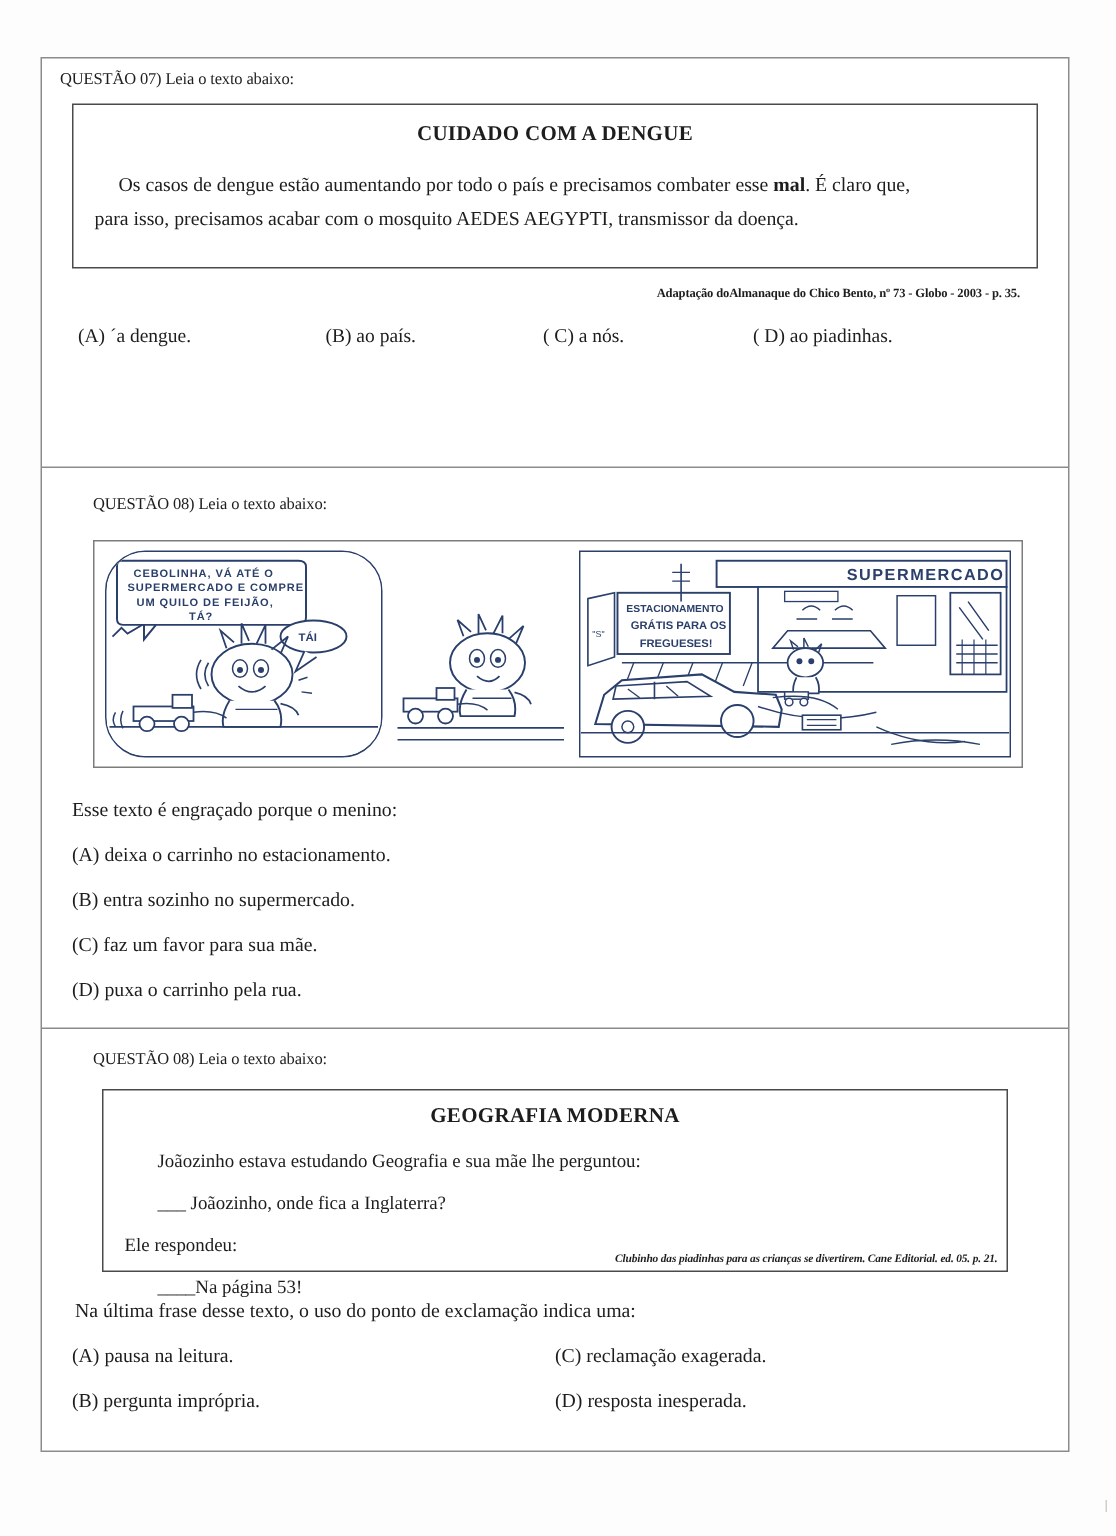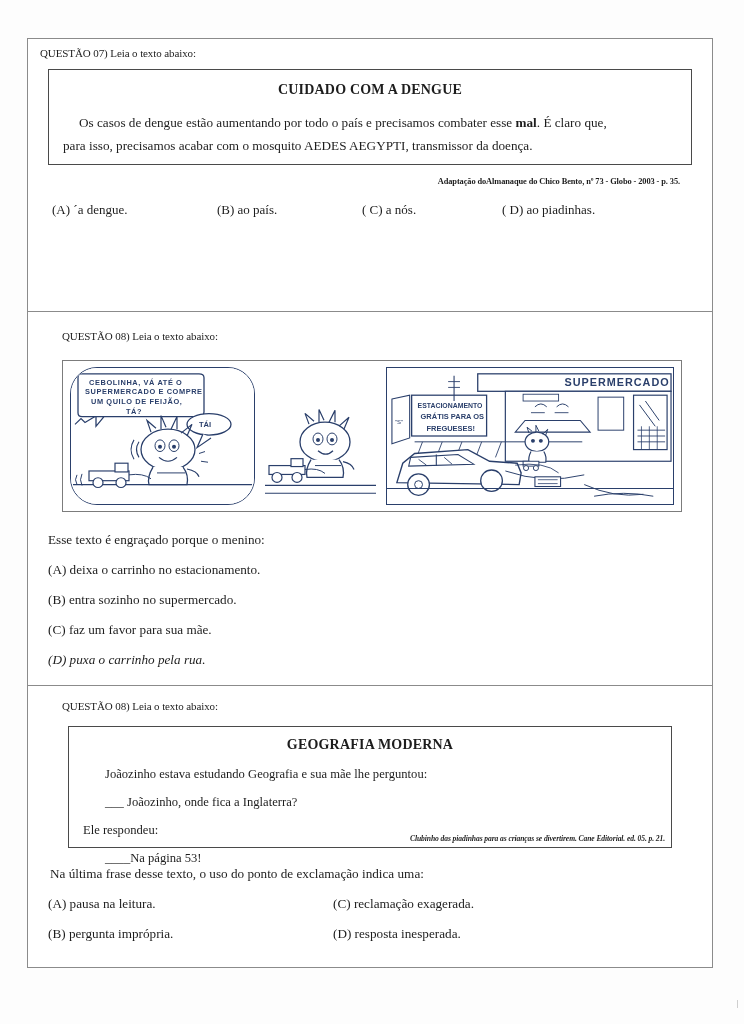--- a/index.html
+++ b/index.html
@@ -51,21 +51,21 @@
   }
   #q07 .q-title { margin: 0 0 10px 2px; }
 
   .text-box {
     border: 1px solid #4a4a4a;
     box-sizing: border-box;
     background: #fff;
   }
   #dengue-box {
     margin: 0 10px 0 10px;
-    height: 96px;
+    height: 110px;
     padding: 12px 14px 20px 14px;
   }
   .box-title {
     text-align: center;
     font-weight: bold;
     font-size: 14px;
     letter-spacing: 0.2px;
     margin-bottom: 14px;
   }
   .body-text {
@@ -125,21 +125,21 @@
   }
   .panel-framed {
     border: 1.5px solid #2a3f6b;
   }
   .panel1 { width: 183px; border-radius: 27px; }
   .panel2 { width: 115px; margin-left: 8px; }
   .panel3 { flex: 1; margin-left: 8px; }
 
   .q08-opts { margin: 20px 10px 0 10px; font-size: 13.2px; }
   .q08-opts .line { margin-bottom: 14px; }
-  .q08-opts .line:last-child { margin-bottom: 0; font-style: italic; }
+  .q08-opts .line:last-child { margin-bottom: 0; }
 
   
   #q09 { padding: 14px 10px 10px 10px; }
   #q09 .q-title { margin: 0 0 14px 24px; }
   #geo-box {
     margin: 0 30px 0 30px;
     height: 122px;
     padding: 10px 14px 4px 14px;
     position: relative;
   }
@@ -150,21 +150,21 @@
     right: 6px;
     bottom: 4px;
     font-size: 7.6px;
     font-style: italic;
     font-weight: bold;
     letter-spacing: -0.1px;
     padding-left: 28px;
   }
   .q09-stem { font-size: 13.2px; margin: 18px 12px 0 12px; }
   .q09-grid { margin: 14px 10px 0 10px; font-size: 13.2px; }
-  .q09-grid .row { display: flex; margin-bottom: 14px; }
+  .q09-grid .row { display: flex; margin-bottom: 14px; gap: 37px; }
   .q09-grid .row .left { width: 285px; }
 
   
   .edge-mark {
     position: absolute;
     background: #cfcfcf;
   }
 </style>
 </head>
 <body>

